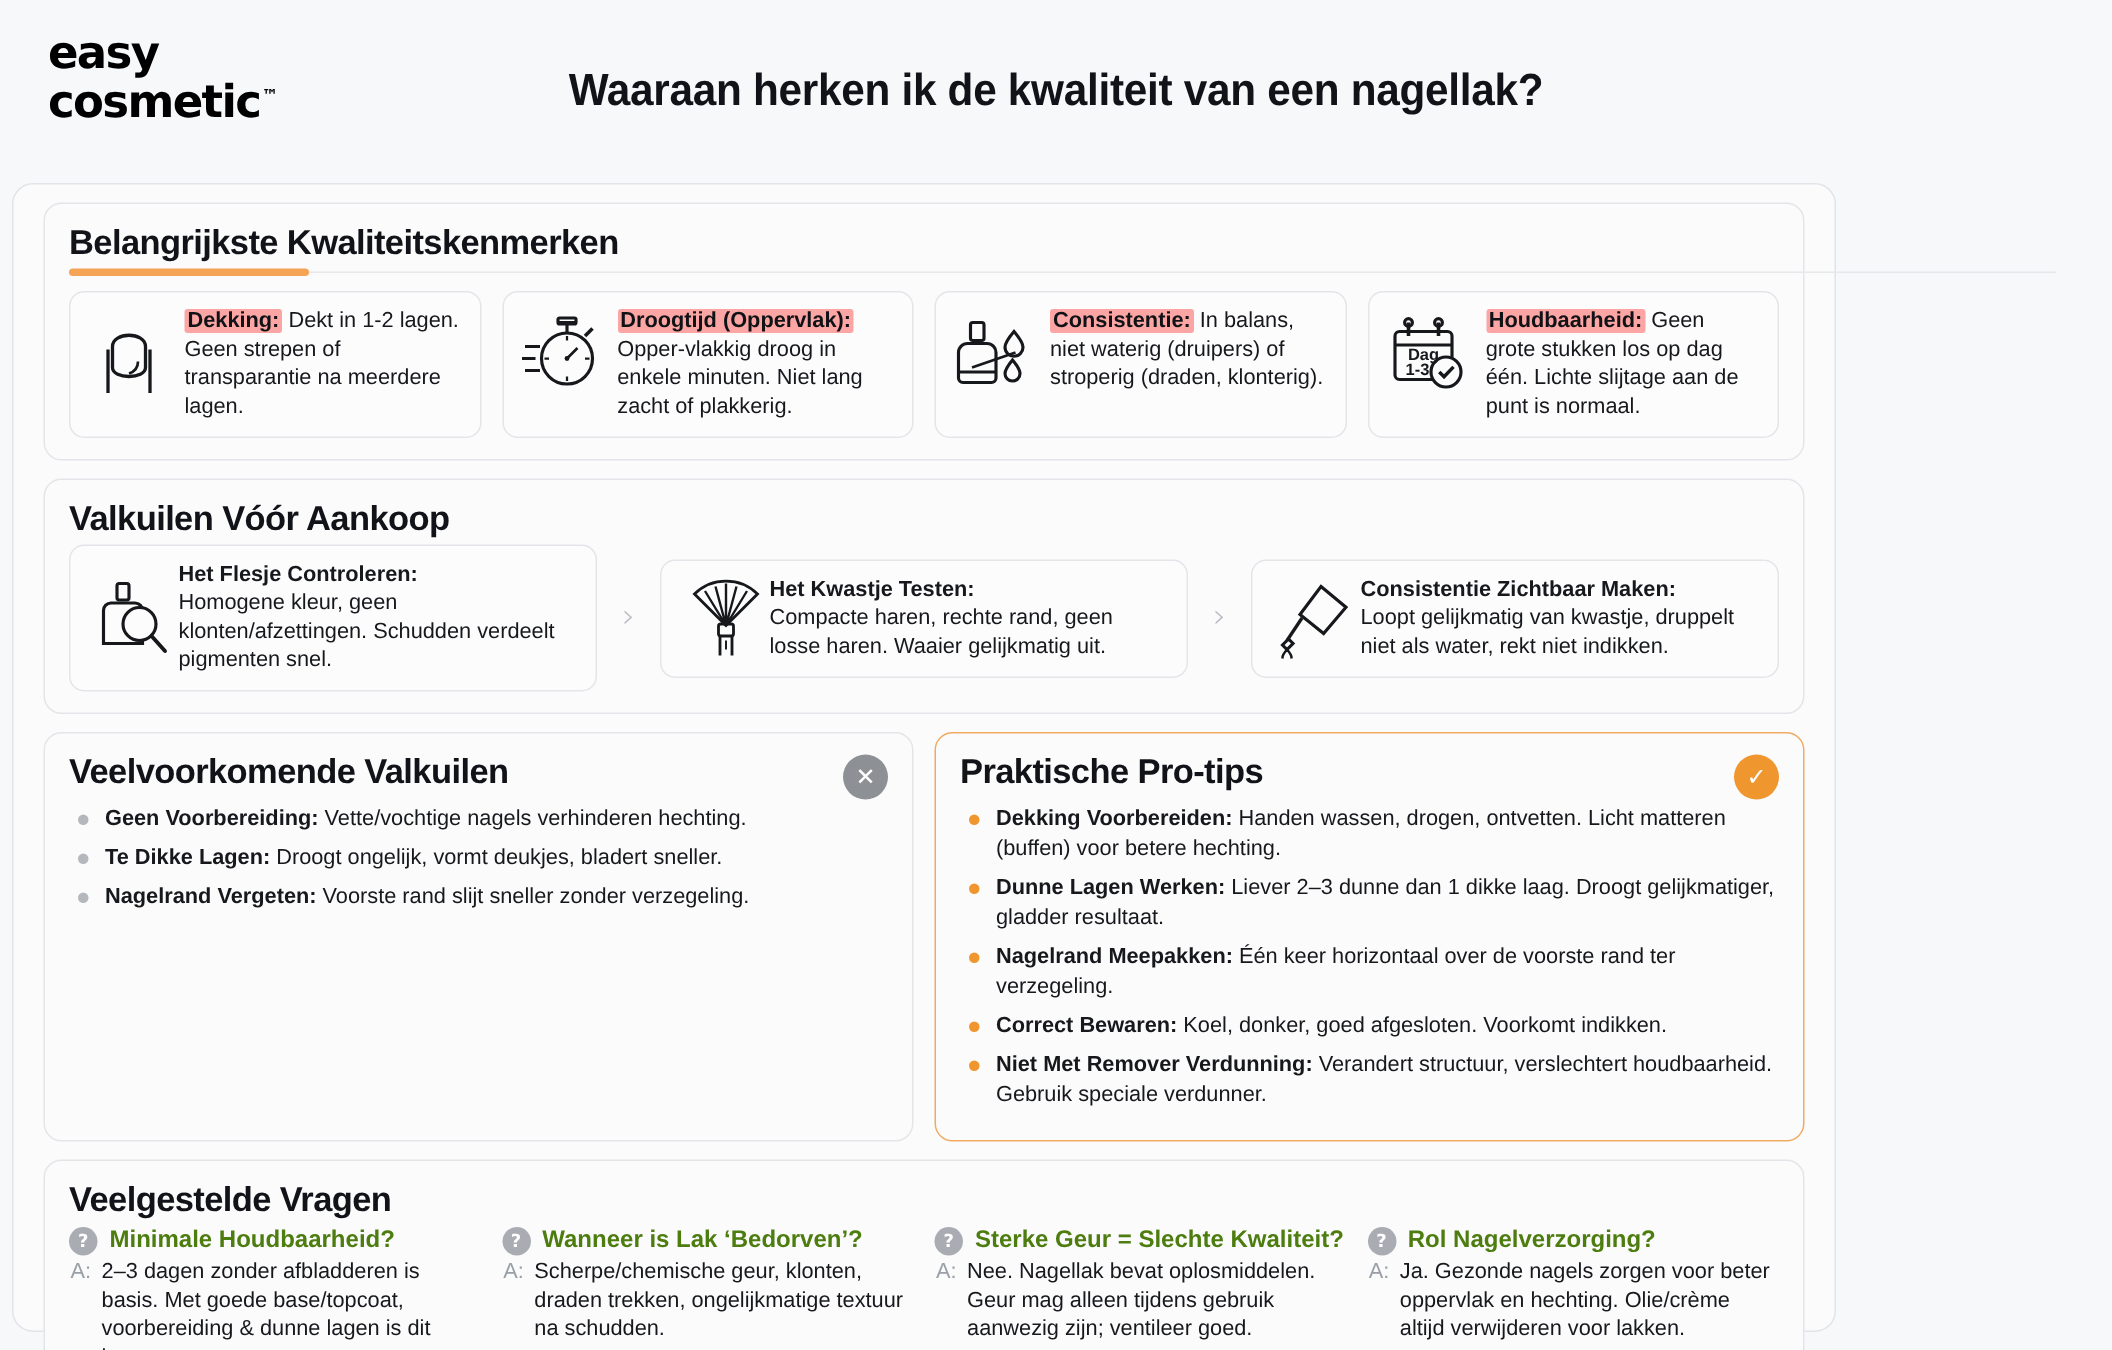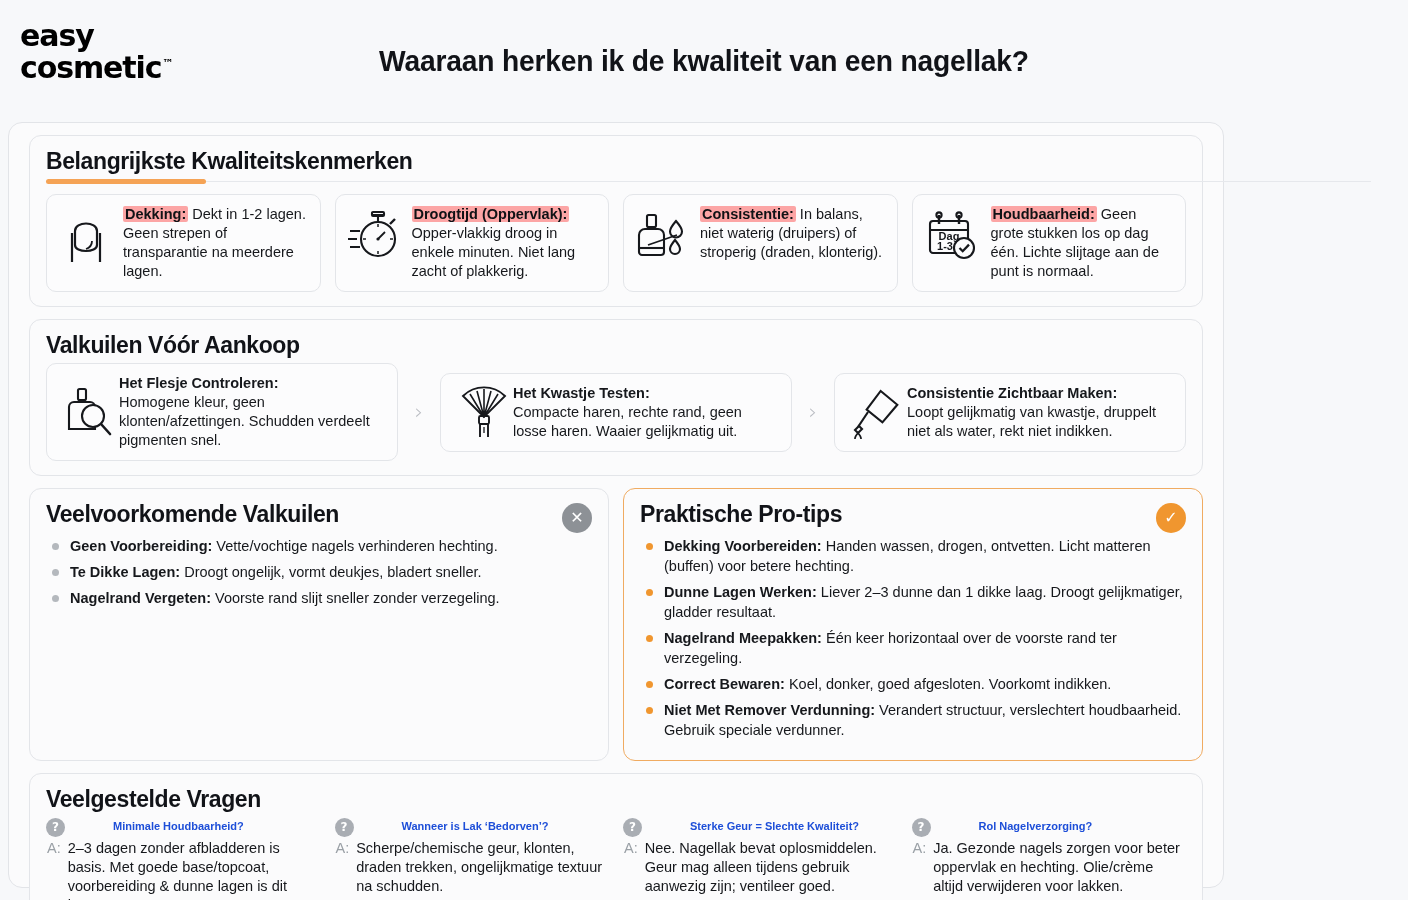--- a/index.html
+++ b/index.html
@@ -8,21 +8,21 @@
     background: #f7f8fa;
     font-family: "Liberation Sans", sans-serif;
     color: #101215;
     overflow: hidden;
   }
   body { position: relative; }
 
   
   .header { position: relative; height: 112px; }
   .logo {
-    position: absolute; left: 20px; top: 22px;
+    position: absolute; left: 32px; top: 22px;
     font-family: "DejaVu Sans", sans-serif;
     font-weight: 700; font-size: 30px; line-height: 28px;
     letter-spacing: -1.1px; color: #000;
   }
   .logo .l2 { position: relative; display: inline-block; }
   .logo .tm {
     font-size: 11px; font-weight: 700; vertical-align: super;
     letter-spacing: 0; margin-left: 1px;
   }
   .title {
@@ -151,21 +151,21 @@
     display: flex; align-items: flex-start; gap: 8px;
     margin-bottom: 2px;
   }
   .qmark {
     flex: 0 0 19px; width: 19px; height: 19px; border-radius: 50%;
     background: #a9adb3; color: #fff;
     font-size: 12px; font-weight: 700; line-height: 19px;
     text-align: center; margin-top: 1px;
     font-family: "DejaVu Sans", sans-serif;
   }
-  .faq-qt { font-weight: 700; font-size: 11px; line-height: 19px; color: #1d4ed8; margin-left: 40px; }
+  .faq-qt { font-weight: 700; font-size: 16px; line-height: 19px; color: #4d7c0f; }
   .faq-a { display: flex; gap: 7px; padding-left: 1px; }
   .faq-a .apre { color: #9aa0a6; font-size: 14.5px; line-height: 19px; flex: 0 0 auto; }
   .faq-a .atxt { font-size: 14.5px; line-height: 19px; color: #16181c; }
 
   svg { display: block; }
 </style>
 </head>
 <body>
 
 <div class="header">

